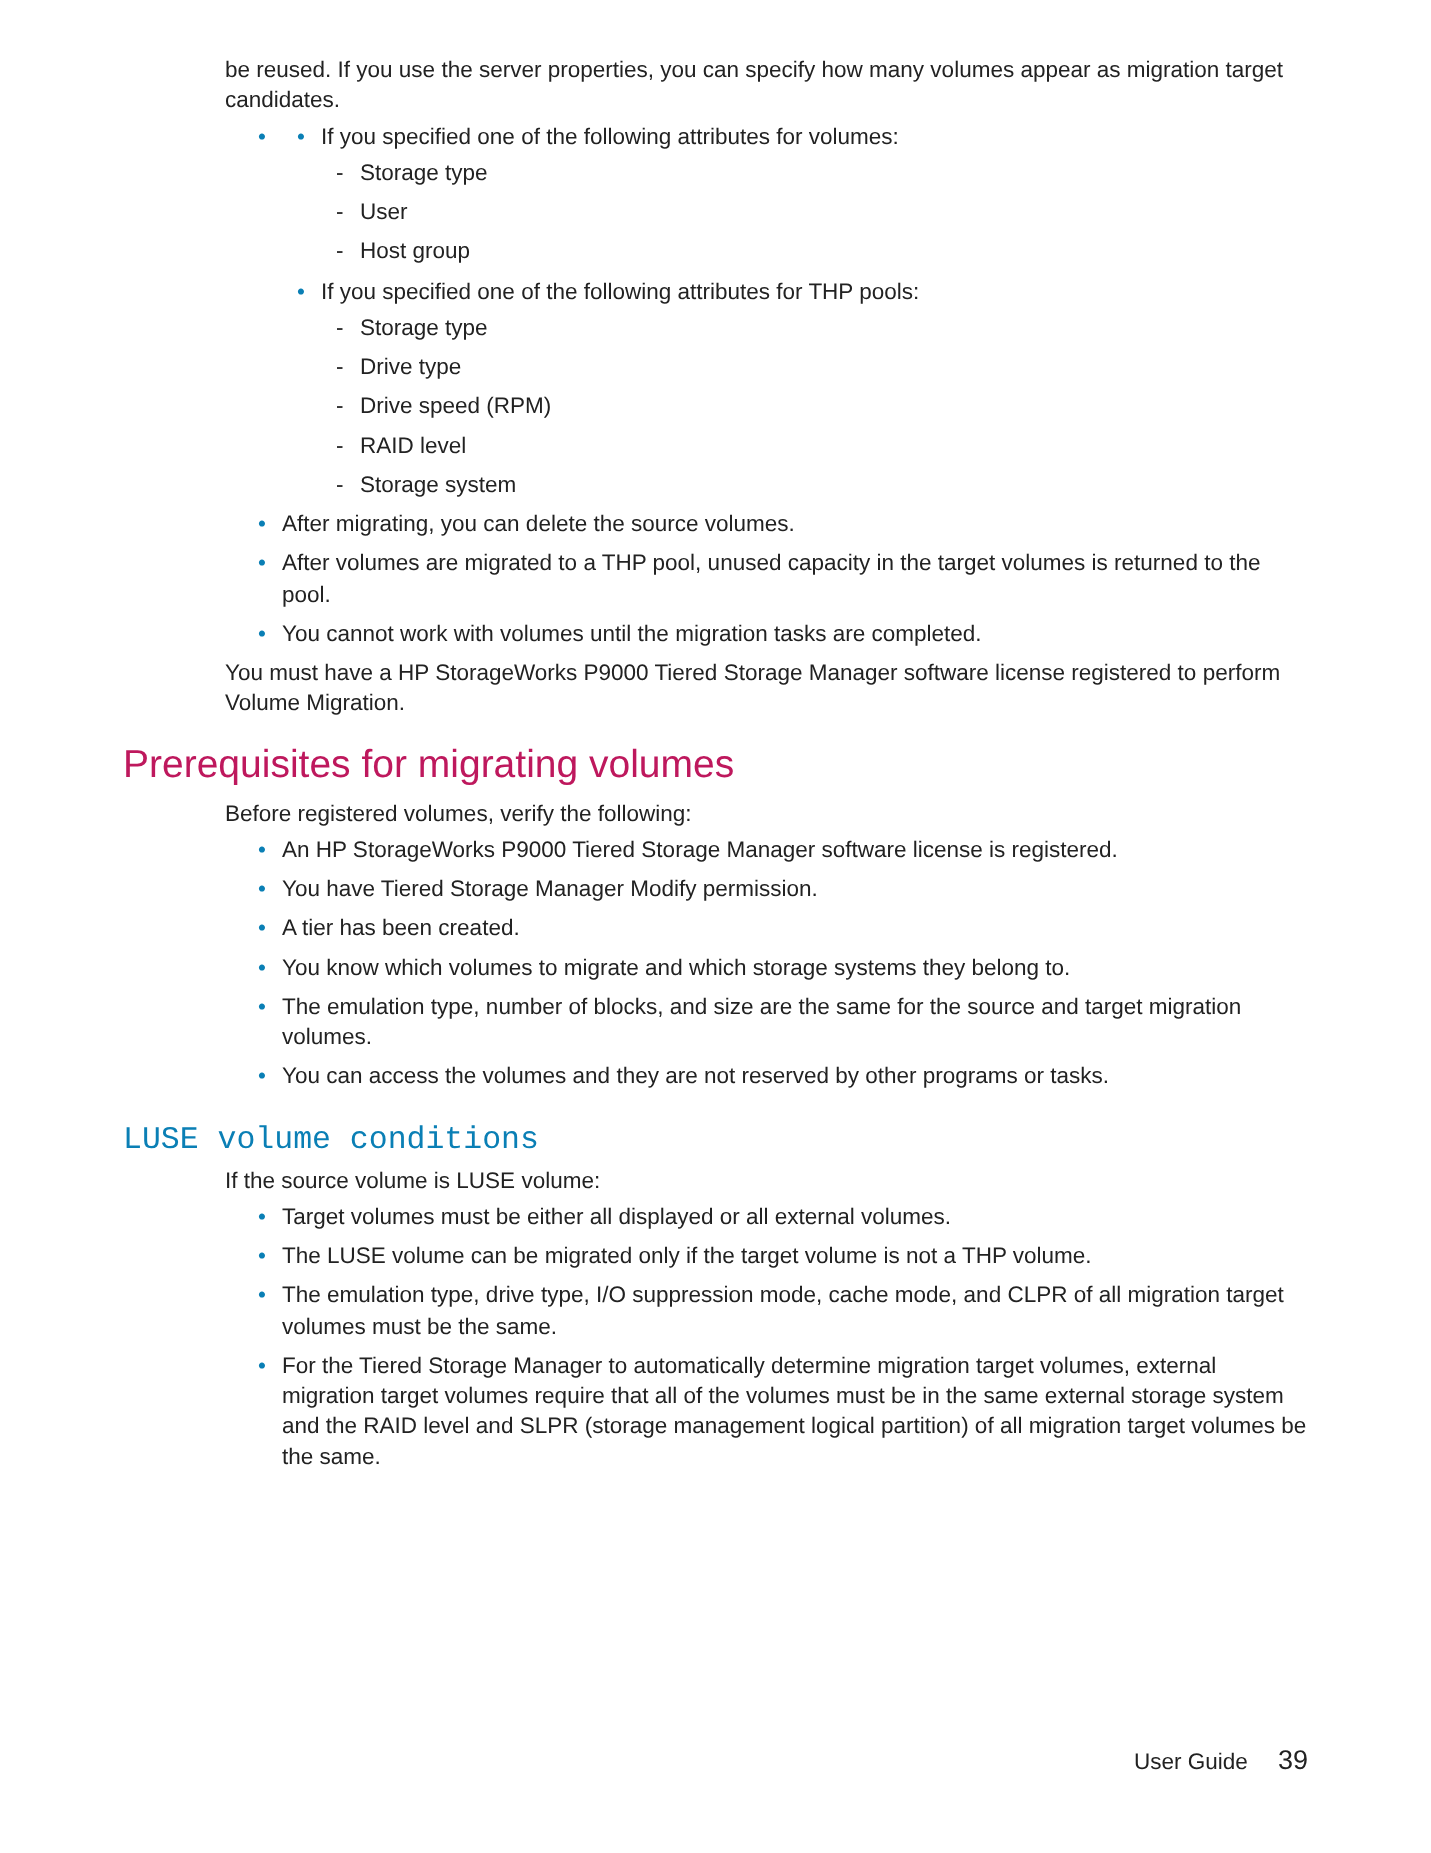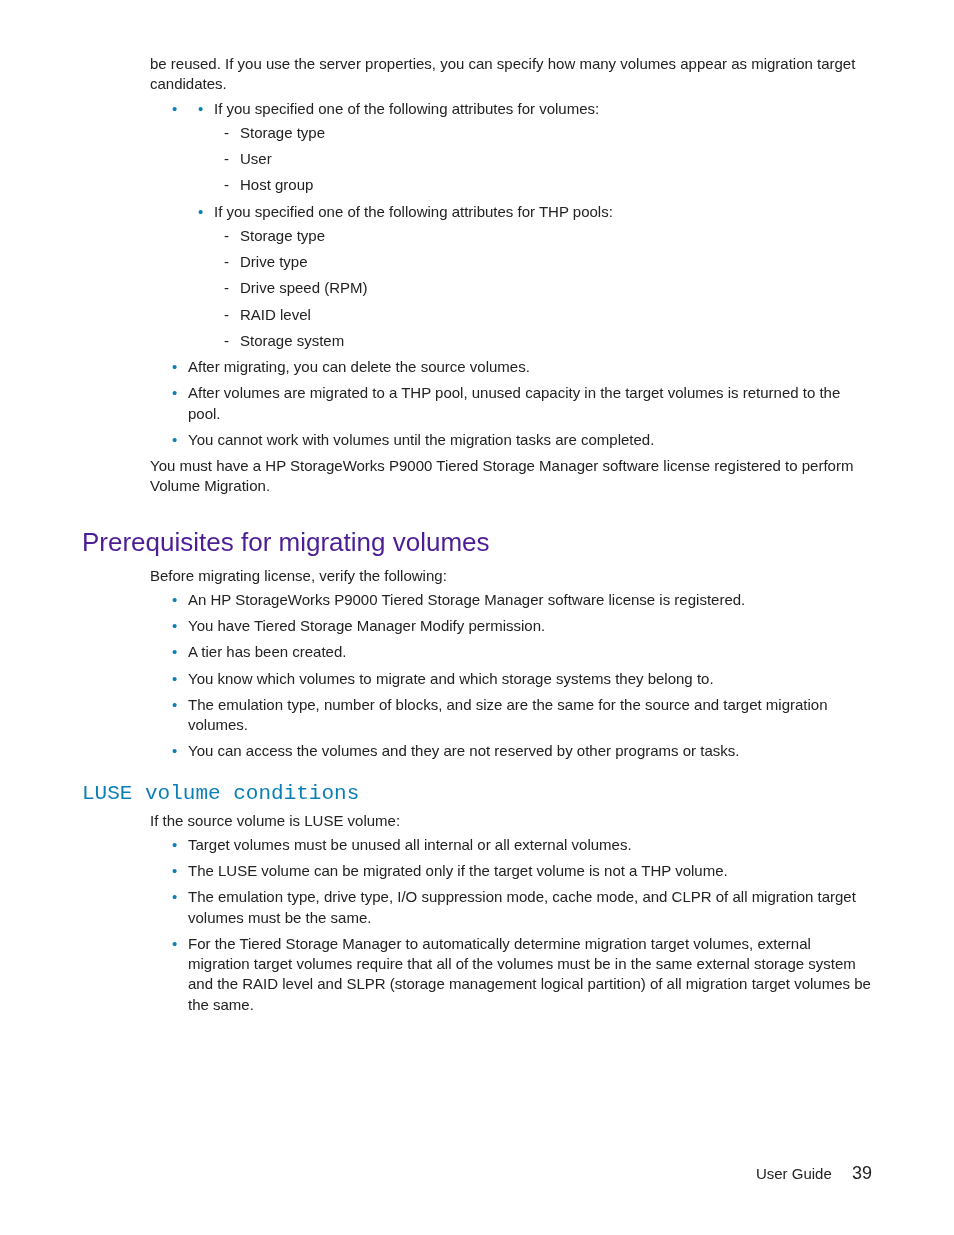--- a/index.html
+++ b/index.html
@@ -7,21 +7,21 @@
     font-size: 15px;
     color: #222;
     margin: 0;
     padding: 0;
     background: #fff;
   }
   .page {
     width: 954px;
     height: 1235px;
     box-sizing: border-box;
-    padding: 54px 82px 40px 82px;
+    padding: 37px 82px 40px 82px;
     position: relative;
   }
   .content {
     margin-left: 68px;
   }
   p {
     margin: 0 0 4px 0;
     line-height: 1.35;
   }
   ul {
@@ -45,23 +45,23 @@
   ul ul {
     padding-left: 10px;
   }
   ul.dashlist > li::before {
     content: "-";
     color: #222;
   }
   h2 {
     font-family: Arial, Helvetica, sans-serif;
     font-weight: 300;
-    color: #4c1d95;
+    color: #be185d;
     font-size: 26px;
-    margin: 30px 0 8px -68px;
+    margin: 14px 0 8px -68px;
   }
   h3 {
     font-family: Liberation Mono, monospace;
     font-weight: 300;
     color: #0a7fb5;
     font-size: 21px;
     margin: 20px 0 6px -68px;
   }
   .footer {
     position: absolute;
@@ -110,34 +110,34 @@
         </ul>
       </li>
       <li>After migrating, you can delete the source volumes.</li>
       <li>After volumes are migrated to a THP pool, unused capacity in the target volumes is returned to the pool.</li>
       <li>You cannot work with volumes until the migration tasks are completed.</li>
     </ul>
 
     <p>You must have a HP StorageWorks P9000 Tiered Storage Manager software license registered to perform Volume Migration.</p>
 
     <h2>Prerequisites for migrating volumes</h2>
-    <p>Before migrating license, verify the following:</p>
+    <p>Before registered volumes, verify the following:</p>
     <ul>
       <li>An HP StorageWorks P9000 Tiered Storage Manager software license is registered.</li>
       <li>You have Tiered Storage Manager Modify permission.</li>
       <li>A tier has been created.</li>
       <li>You know which volumes to migrate and which storage systems they belong to.</li>
       <li>The emulation type, number of blocks, and size are the same for the source and target migration volumes.</li>
       <li>You can access the volumes and they are not reserved by other programs or tasks.</li>
     </ul>
 
     <h3>LUSE volume conditions</h3>
     <p>If the source volume is LUSE volume:</p>
     <ul>
-      <li>Target volumes must be unused all internal or all external volumes.</li>
+      <li>Target volumes must be either all displayed or all external volumes.</li>
       <li>The LUSE volume can be migrated only if the target volume is not a THP volume.</li>
       <li>The emulation type, drive type, I/O suppression mode, cache mode, and CLPR of all migration target volumes must be the same.</li>
       <li>For the Tiered Storage Manager to automatically determine migration target volumes, external migration target volumes require that all of the volumes must be in the same external storage system and the RAID level and SLPR (storage management logical partition) of all migration target volumes be the same.</li>
     </ul>
 
   </div>
 
   <div class="footer">
     <span>User Guide</span>
     <span class="pg">39</span>

